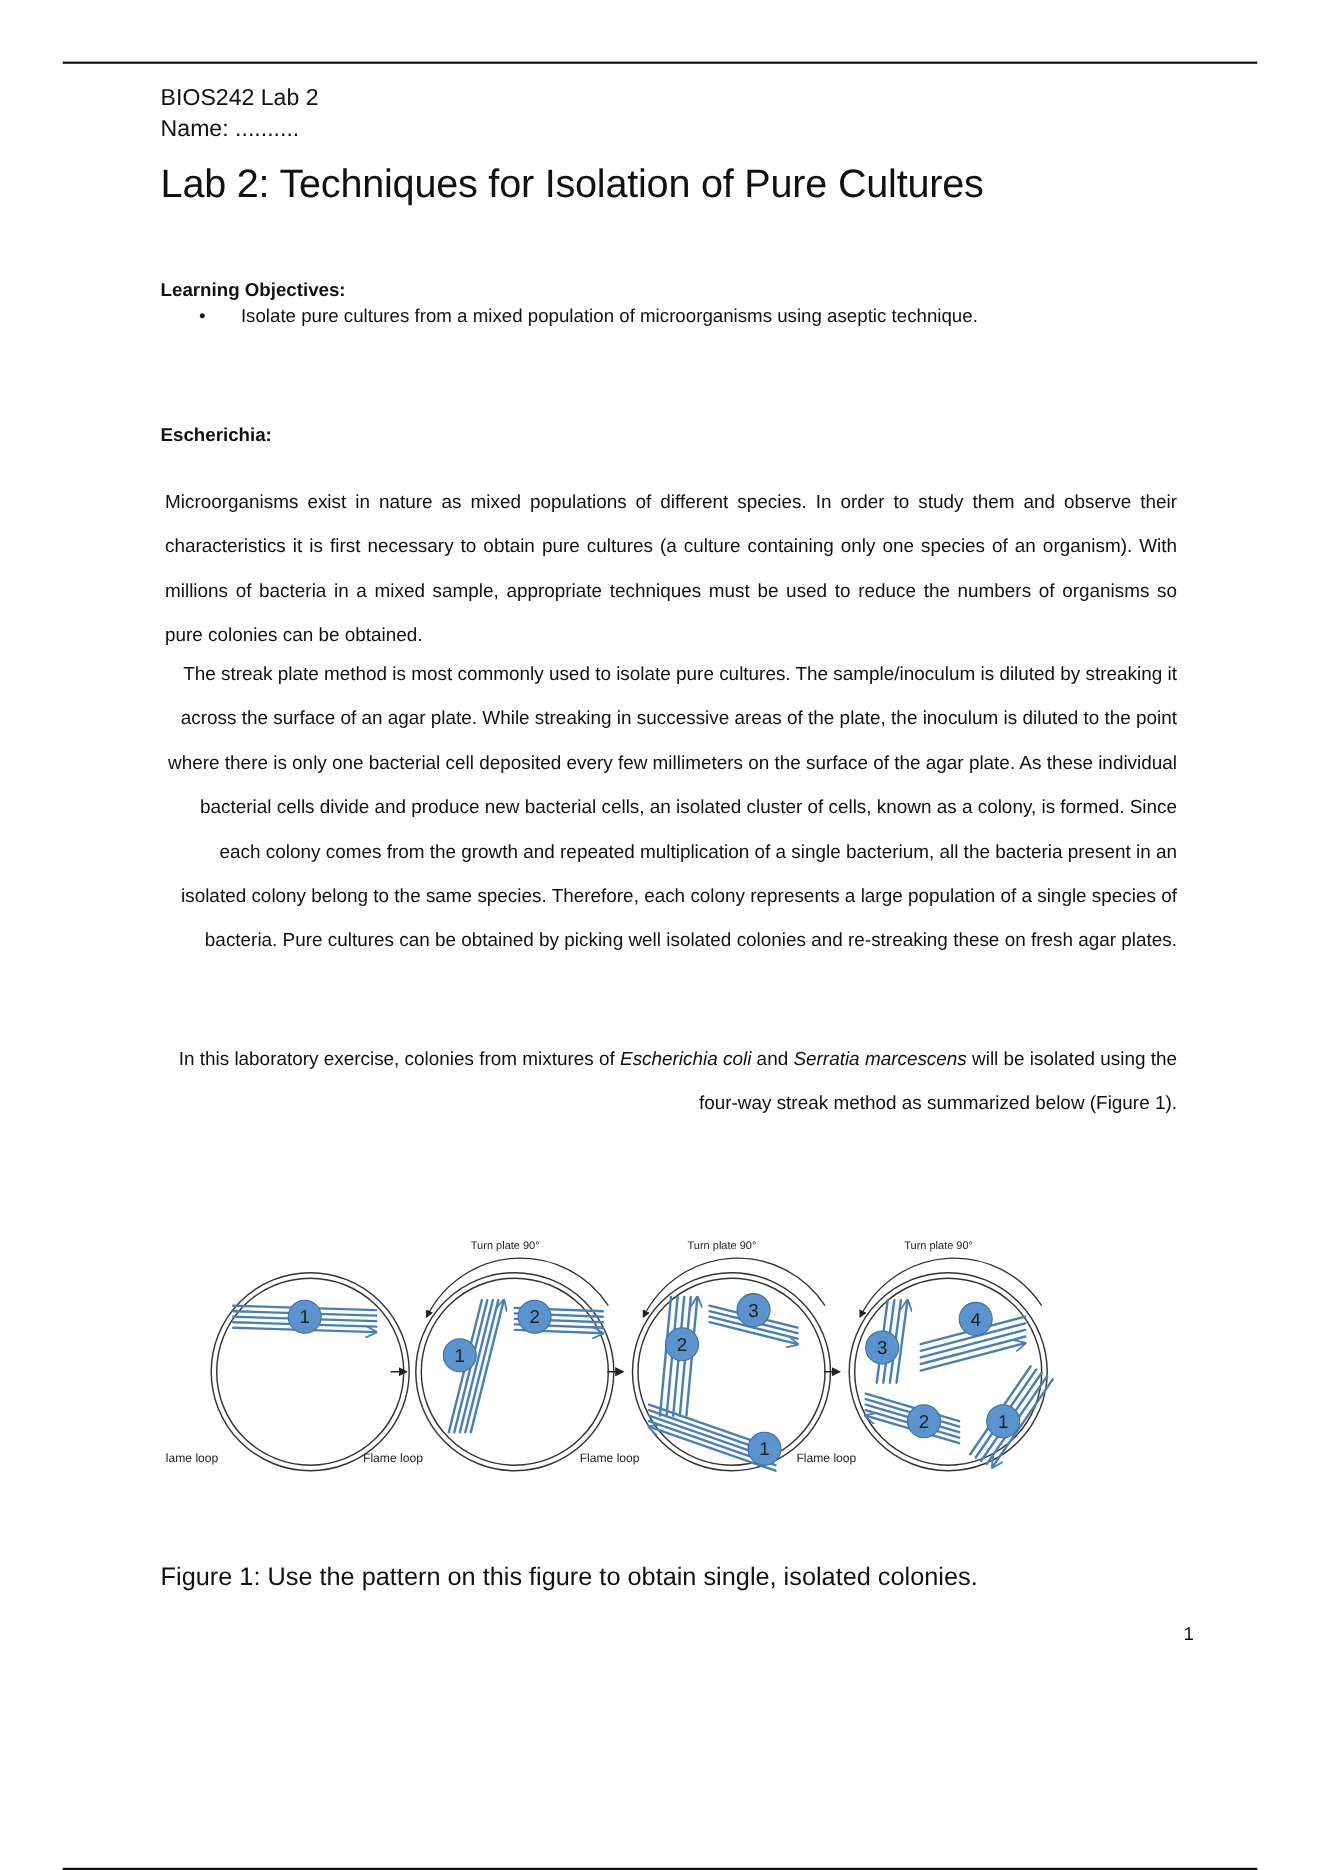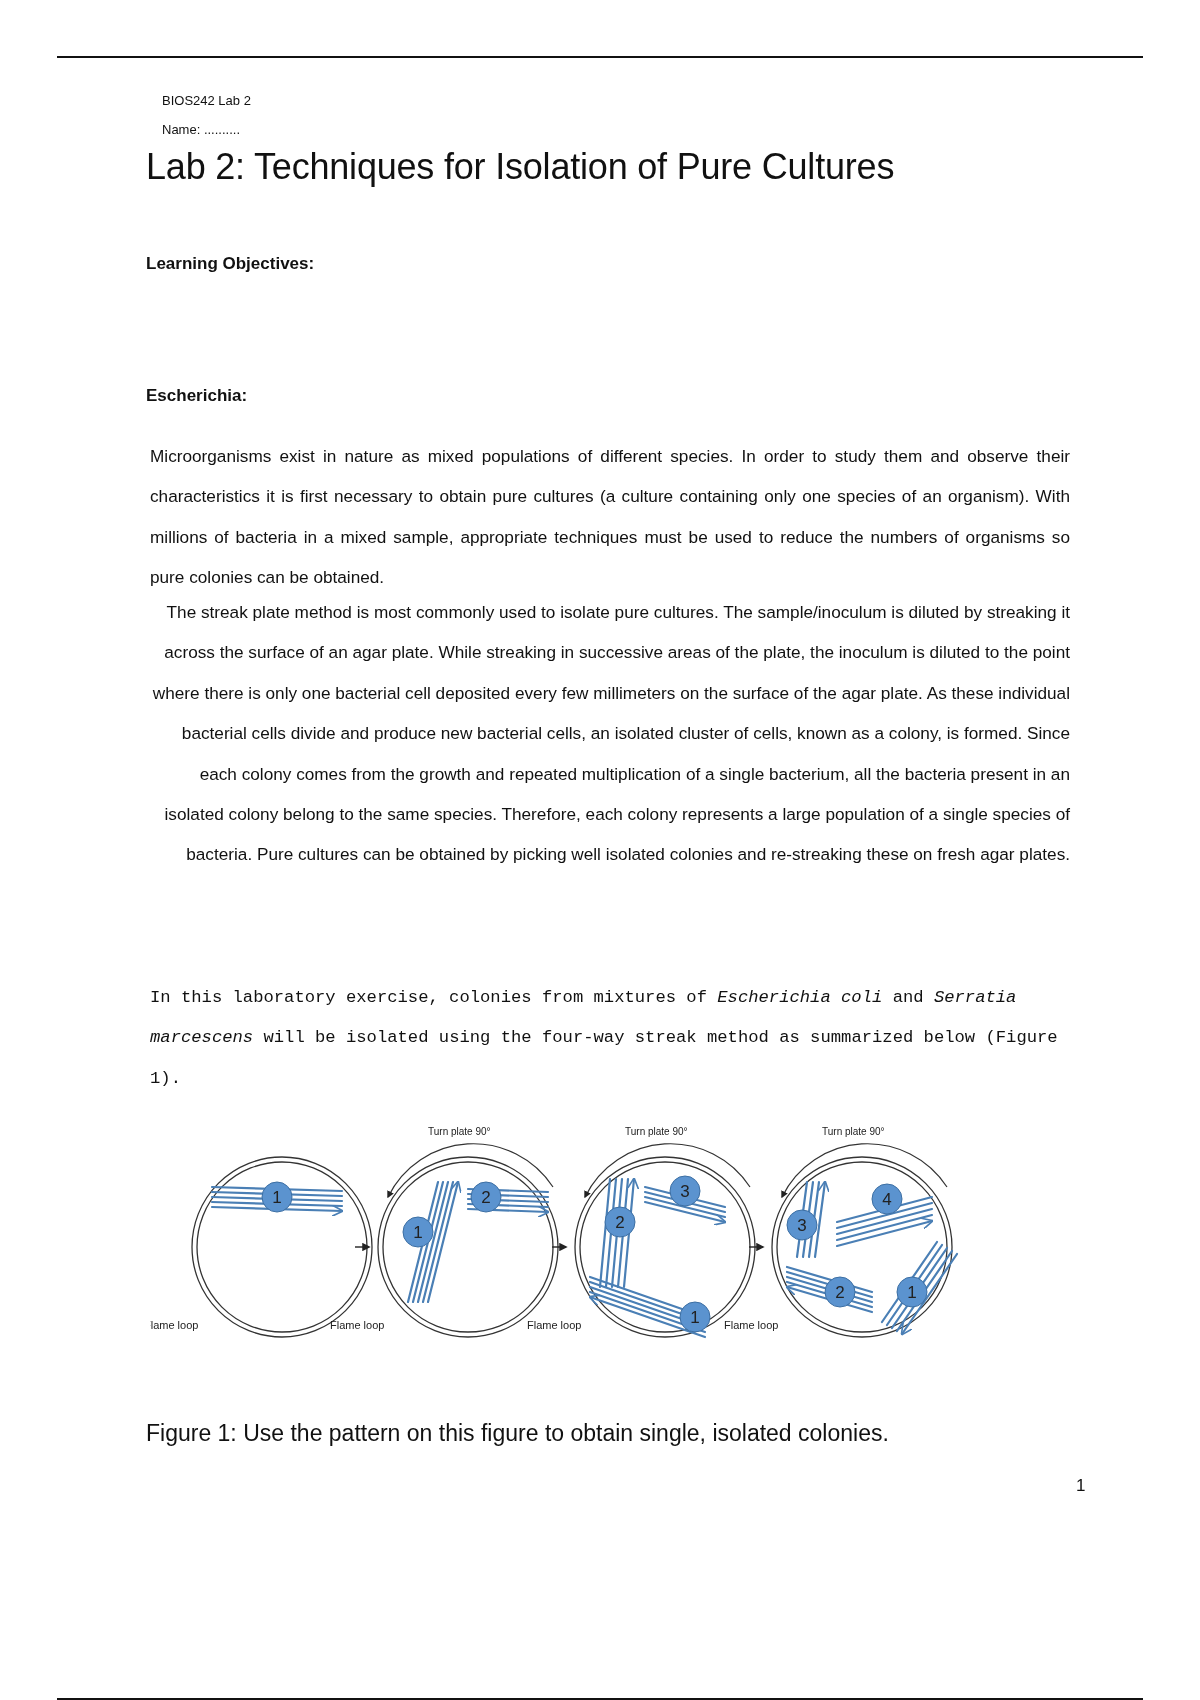--- a/index.html
+++ b/index.html
@@ -1,52 +1,53 @@
 <!DOCTYPE html>
 <html><head>
 <meta charset="utf-8">
 <style>
   html, body { margin: 0; padding: 0; background: #ffffff; }
   body { width: 1200px; height: 1700px; position: relative; overflow: hidden; font-family: "Liberation Sans", sans-serif; color: #111; }
   .rule { position: absolute; height: 2px; background: #111; }
   .rule.top { left: 57px; right: 57px; top: 56px; }
   .rule.bottom { left: 57px; right: 57px; top: 1698px; }
   .content { position: absolute; left: 146px; width: 920px; top: 72px; }
-  .header-line { font-size: 13px; margin: 16px; position: absolute; left: 0; }
+  .header-line { font-size: 21px; margin: 0; position: absolute; left: 0; }
   .h-course { top: 5px; }
   .h-name { top: 34px; }
   .title { position: absolute; top: 74px; left: 0; font-size: 36px; font-weight: normal; margin: 0; letter-spacing: -0.2px; }
   .section-heading { position: absolute; left: 0; font-size: 17px; font-weight: bold; margin: 0; }
   .sh-objectives { top: 150px; margin-top: 32px; }
   .sh-intro { top: 314px; }
   ul.objectives { position: absolute; top: 200px; left: 35px; margin: 0; padding: 0; list-style: none; }
   ul.objectives li { font-size: 17px; line-height: 32px; position: relative; padding-left: 38px; }
   ul.objectives li::before { content: "•"; position: absolute; left: 0; top: 0; }
   ul.objectives li.second { padding-left: 42px; }
   .para { position: absolute; left: 0; width: 920px; font-size: 17.2px; line-height: 40.4px; margin: 4px; text-align: justify; }
   .p1 { top: 360px; }
   .p2 { top: 516px; text-align: right; }
-  .p3 { top: 902px; text-align: left; font-family: Liberation Mono, monospace; }
+  .p3 { top: 866px; text-align: right; }
   .figure { position: absolute; left: 150px; top: 1115px; width: 900px; height: 235px; }
   .caption { position: absolute; top: 1348px; left: 0; font-size: 23px; margin: 0; }
   .page-number { position: absolute; top: 1476px; left: 1076px; font-size: 17px; }
   em { font-style: italic; }
 </style>
 </head>
 <body>
 
 <div class="rule top"></div>
 
 <div class="content">
   <p class="header-line h-course">BIOS242 Lab 2</p>
   <p class="header-line h-name">Name: ..........</p>
   <h1 class="title">Lab 2: Techniques for Isolation of Pure Cultures</h1>
 
   <h2 class="section-heading sh-objectives">Learning Objectives:</h2>
   <ul class="objectives">
+    <li>Isolate pure cultures from a mixed population of microorganisms using aseptic technique.</li>
   </ul>
 
   <h2 class="section-heading sh-intro">Escherichia:</h2>
   <p class="para p1">Microorganisms exist in nature as mixed populations of different species. In order to study them and observe their characteristics it is first necessary to obtain pure cultures (a culture containing only one species of an organism). With millions of bacteria in a mixed sample, appropriate techniques must be used to reduce the numbers of organisms so pure colonies can be obtained.</p>
   <p class="para p2">The streak plate method is most commonly used to isolate pure cultures. The sample/inoculum is diluted by streaking it across the surface of an agar plate. While streaking in successive areas of the plate, the inoculum is diluted to the point where there is only one bacterial cell deposited every few millimeters on the surface of the agar plate. As these individual bacterial cells divide and produce new bacterial cells, an isolated cluster of cells, known as a colony, is formed. Since each colony comes from the growth and repeated multiplication of a single bacterium, all the bacteria present in an isolated colony belong to the same species. Therefore, each colony represents a large population of a single species of bacteria. Pure cultures can be obtained by picking well isolated colonies and re-streaking these on fresh agar plates.</p>
   <p class="para p3"><span>In this laboratory exercise, colonies from mixtures of </span><em>Escherichia coli</em><span> and </span><em>Serratia marcescens</em><span> will be isolated using the four-way streak method as summarized below (Figure 1).</span></p>
 
   <p class="caption">Figure 1: Use the pattern on this figure to obtain single, isolated colonies.</p>
 </div>
 

